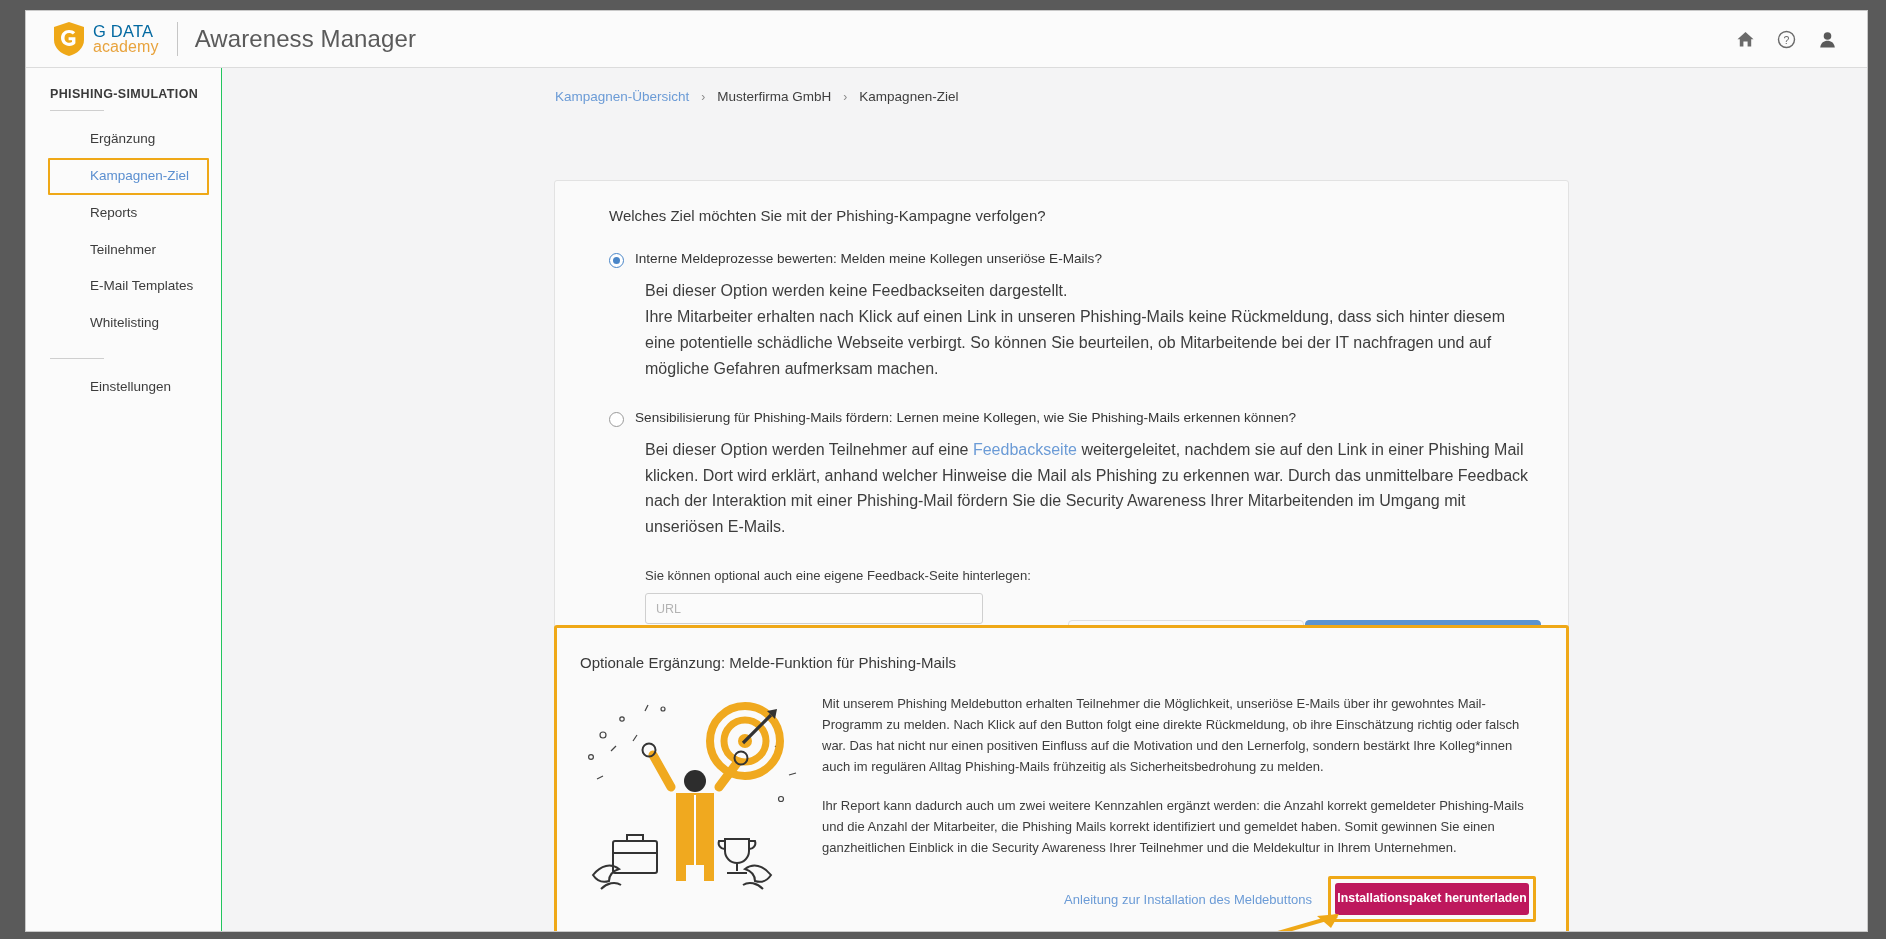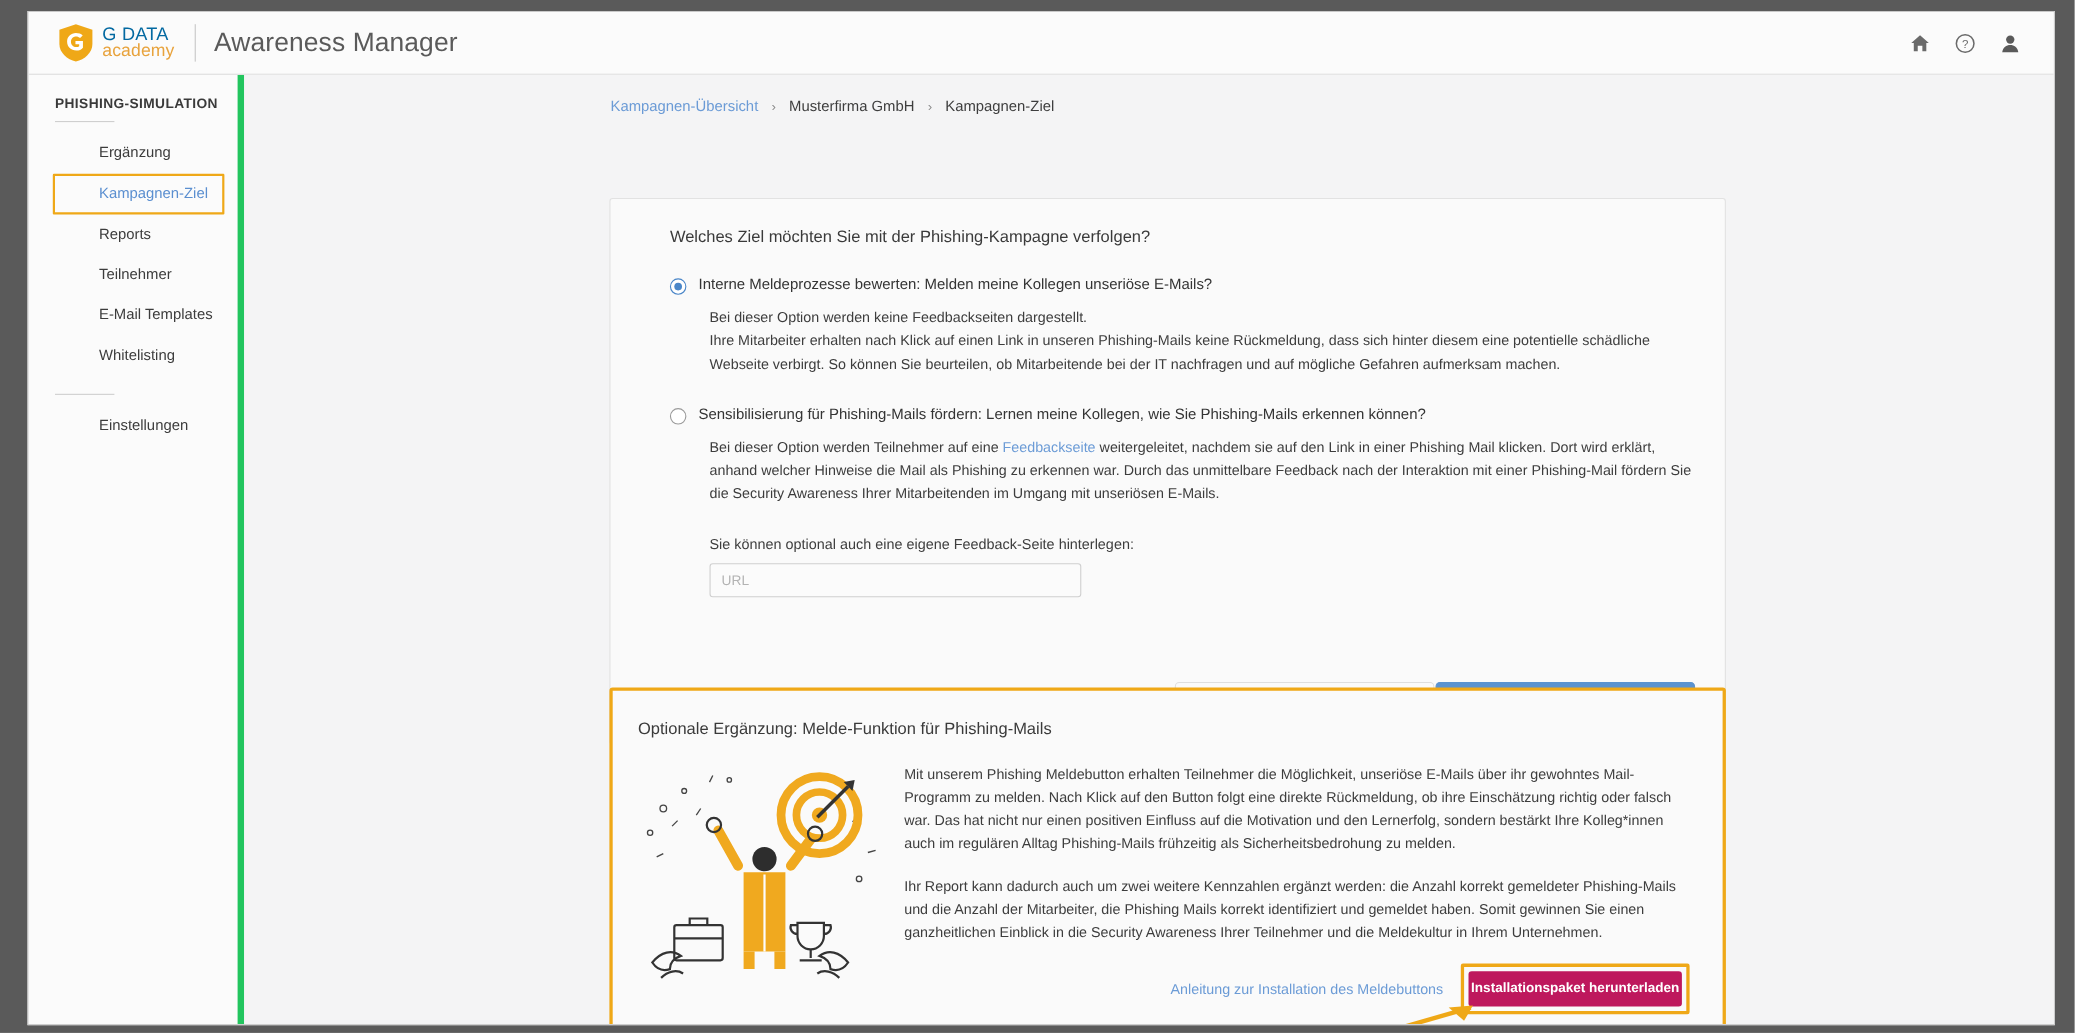--- a/index.html
+++ b/index.html
@@ -62,21 +62,21 @@
     display: flex; align-items: center; justify-content: center;
     cursor: pointer;
   }
 
   
   .body-row { display: flex; height: 864px; }
 
   .sidebar {
     width: 196px; flex: 0 0 196px;
     background: #fbfbfb;
-    border-right: 6px solid #22c55e;
+    border-right: 1px solid #22c55e;
     padding-top: 19px;
   }
   .side-heading {
     font-size: 12.5px; font-weight: bold; color: #3a3a3a;
     letter-spacing: .35px;
     padding: 0 0 0 24px;
     margin-bottom: 9px;
   }
   .side-rule {
     width: 54px; height: 1px; background: #cfcfcf;
@@ -143,21 +143,21 @@
   .radio.checked { border-color: #4a86c8; }
   .radio.checked::after {
     content: ""; position: absolute;
     left: 3px; top: 3px; width: 7px; height: 7px;
     border-radius: 50%; background: #4a86c8;
   }
   .opt-label { font-size: 13.6px; color: #343434; line-height: 1.25; }
 
   .opt-body {
     margin-left: 60px; margin-top: 10px;
-    font-size: 13px; color: #3d3d3d; line-height: 1.62;
+    font-size: 16px; color: #3d3d3d; line-height: 1.62;
     max-width: 935px;
   }
   .opt-body p { margin: 0; }
   .inline-link { color: #6b9bd6; cursor: pointer; }
 
   .field-label {
     margin-left: 60px; margin-top: 28px;
     font-size: 13.1px; color: #3d3d3d;
   }
   .url-input {

